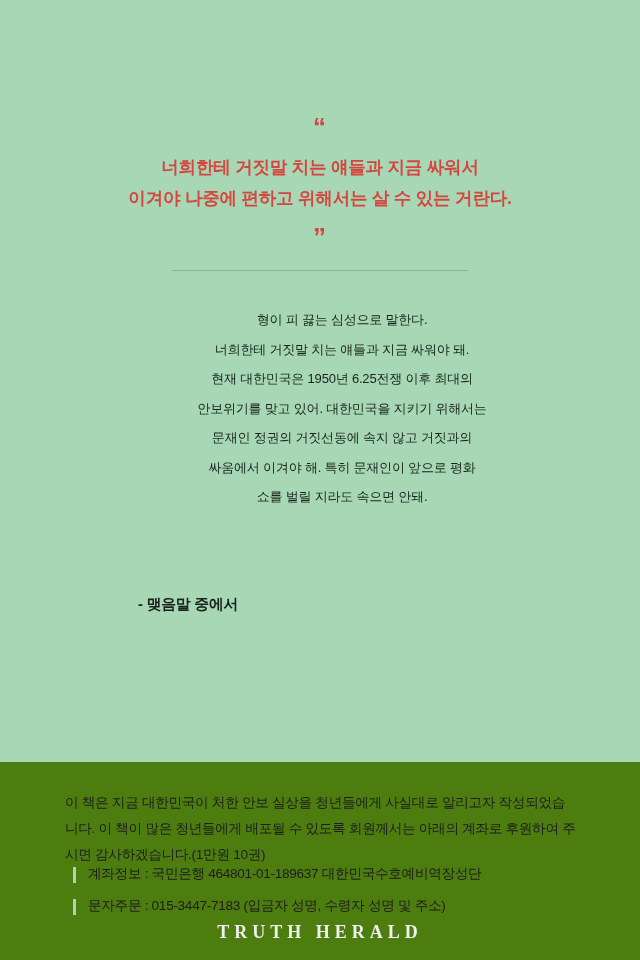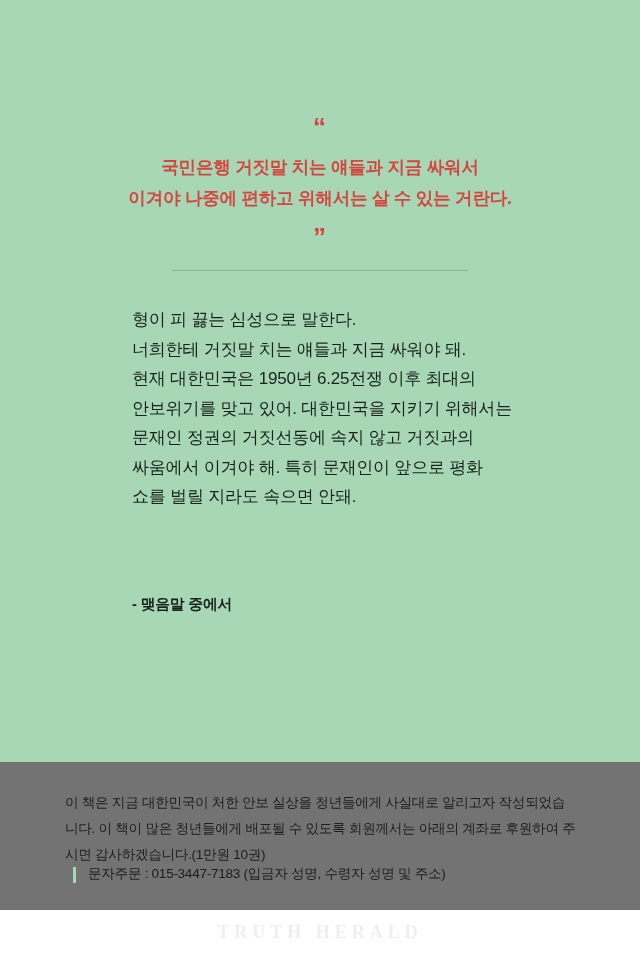--- a/index.html
+++ b/index.html
@@ -65,44 +65,45 @@
     opacity: 0.85;
   }
   .body-block {
     position: absolute;
     left: 132px;
     top: 305px;
     width: 420px;
     color: #1c2b22;
   }
   .body-para {
-    font-size: 17px;
+    font-size: 13px;
     line-height: 29.5px;
     letter-spacing: -0.2px;
     margin: 0 0 22px 0;
     color: #17231c;
+    text-align: center;
   }
   .body-para:last-of-type { margin-bottom: 0; }
   .attribution {
     position: absolute;
-    left: 132px;
+    left: 138px;
     top: 595px;
     font-size: 14.8px;
     font-weight: 700;
     color: #17231c;
     letter-spacing: -0.2px;
   }
   
   .footer {
     position: absolute;
     left: 0;
     top: 762px;
     width: 640px;
-    height: 148px;
-    background: #737373;
+    height: 198px;
+    background: #4d7c0f;
   }
   .footer-note {
     position: absolute;
     left: 65px;
     top: 28px;
     width: 512px;
     font-size: 13.6px;
     line-height: 26px;
     color: #1d1d1d;
     letter-spacing: -0.3px;
@@ -147,21 +148,21 @@
 </style>
 </head>
 <body>
 
 <div class="page">
 
   <div class="hero">
 
     <div class="quote-block">
       <div class="quote-mark open">“</div>
-      <div class="quote-text">국민은행 거짓말 치는 얘들과 지금 싸워서</div>
+      <div class="quote-text">너희한테 거짓말 치는 얘들과 지금 싸워서</div>
       <div class="quote-text" style="margin-top:0;">이겨야 나중에 편하고 위해서는 살 수 있는 거란다.</div>
       <div class="quote-mark close">”</div>
     </div>
 
     <div class="divider"></div>
 
     <div class="body-block">
       <p class="body-para" style="white-space:pre-line;">형이 피 끓는 심성으로 말한다.
 너희한테 거짓말 치는 얘들과 지금 싸워야 돼.
 현재 대한민국은 1950년 6.25전쟁 이후 최대의
@@ -173,20 +174,24 @@
 
     <div class="attribution">- 맺음말 중에서</div>
   </div>
 
   <div class="footer">
     <div class="footer-note">이 책은 지금 대한민국이 처한 안보 실상을 청년들에게 사실대로 알리고자 작성되었습니다. 이 책이 많은 청년들에게 배포될 수 있도록 회원께서는 아래의 계좌로 후원하여 주시면 감사하겠습니다.(1만원 10권)</div>
 
     <div class="contact-list">
       <div class="contact-row">
         <span class="bar"></span>
+        <span class="contact-text">계좌정보 : 국민은행 464801-01-189637 대한민국수호예비역장성단</span>
+      </div>
+      <div class="contact-row">
+        <span class="bar"></span>
         <span class="contact-text">문자주문 : 015-3447-7183 (입금자 성명, 수령자 성명 및 주소)</span>
       </div>
     </div>
 
     <div class="watermark">TRUTH HERALD</div>
   </div>
 
 </div>
 
 </body></html>

